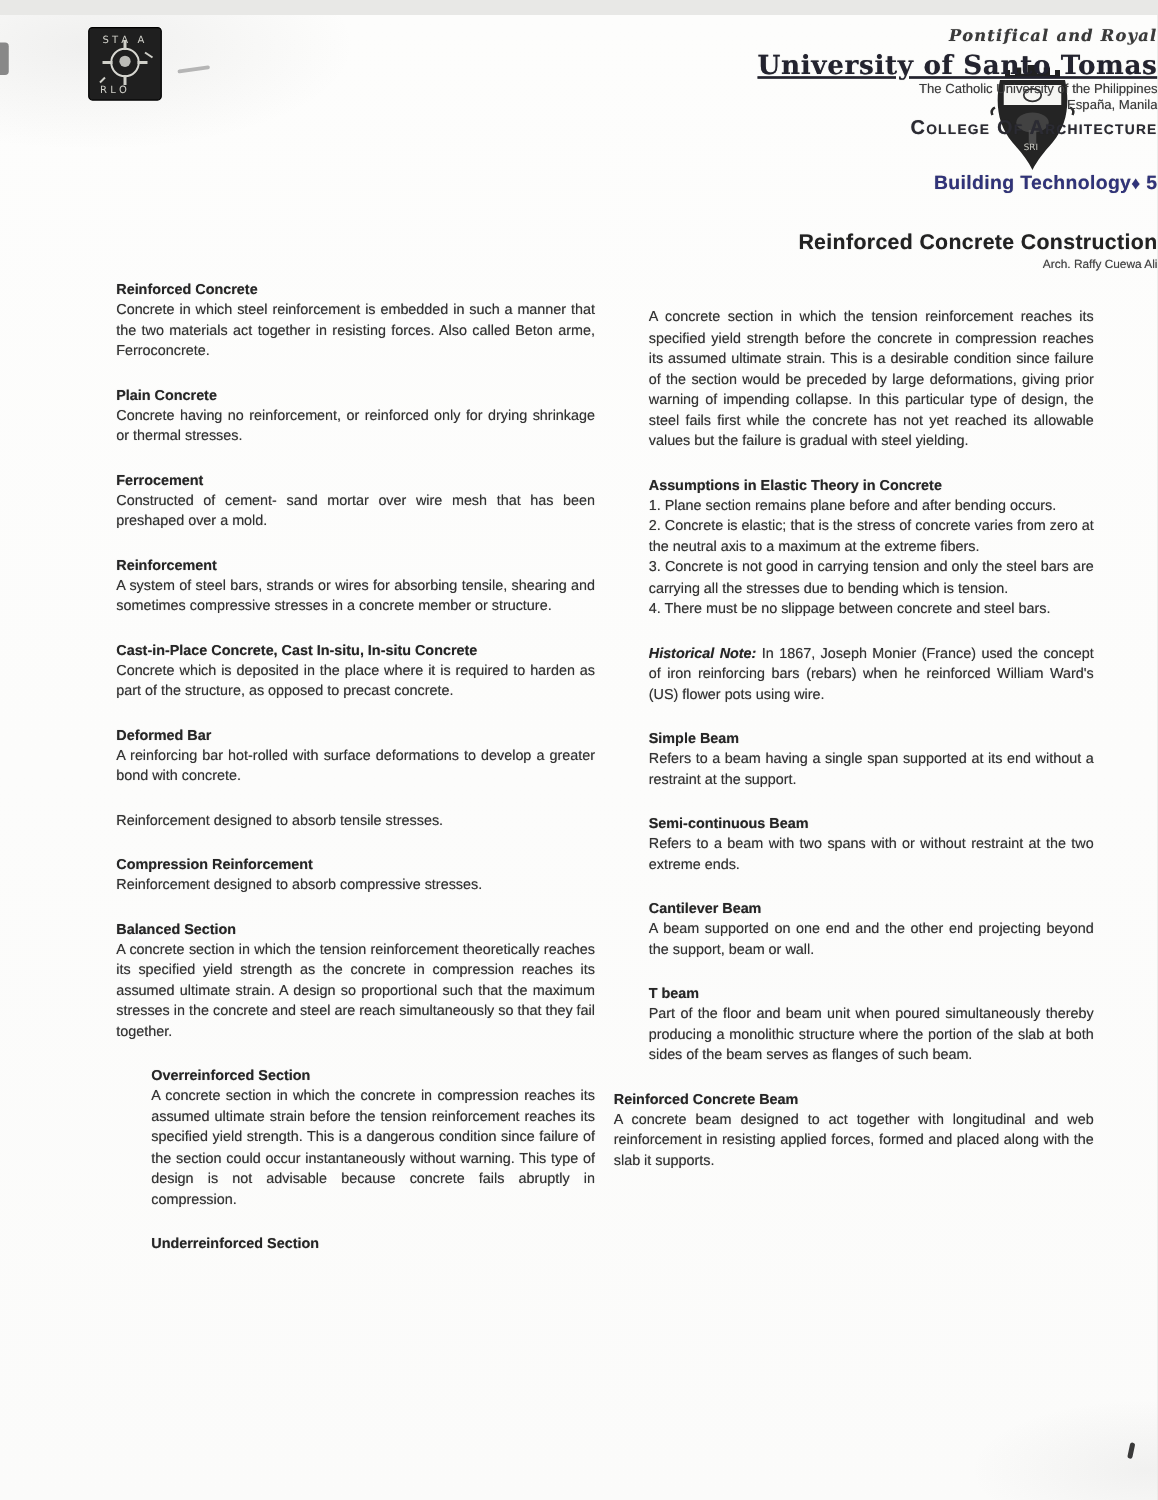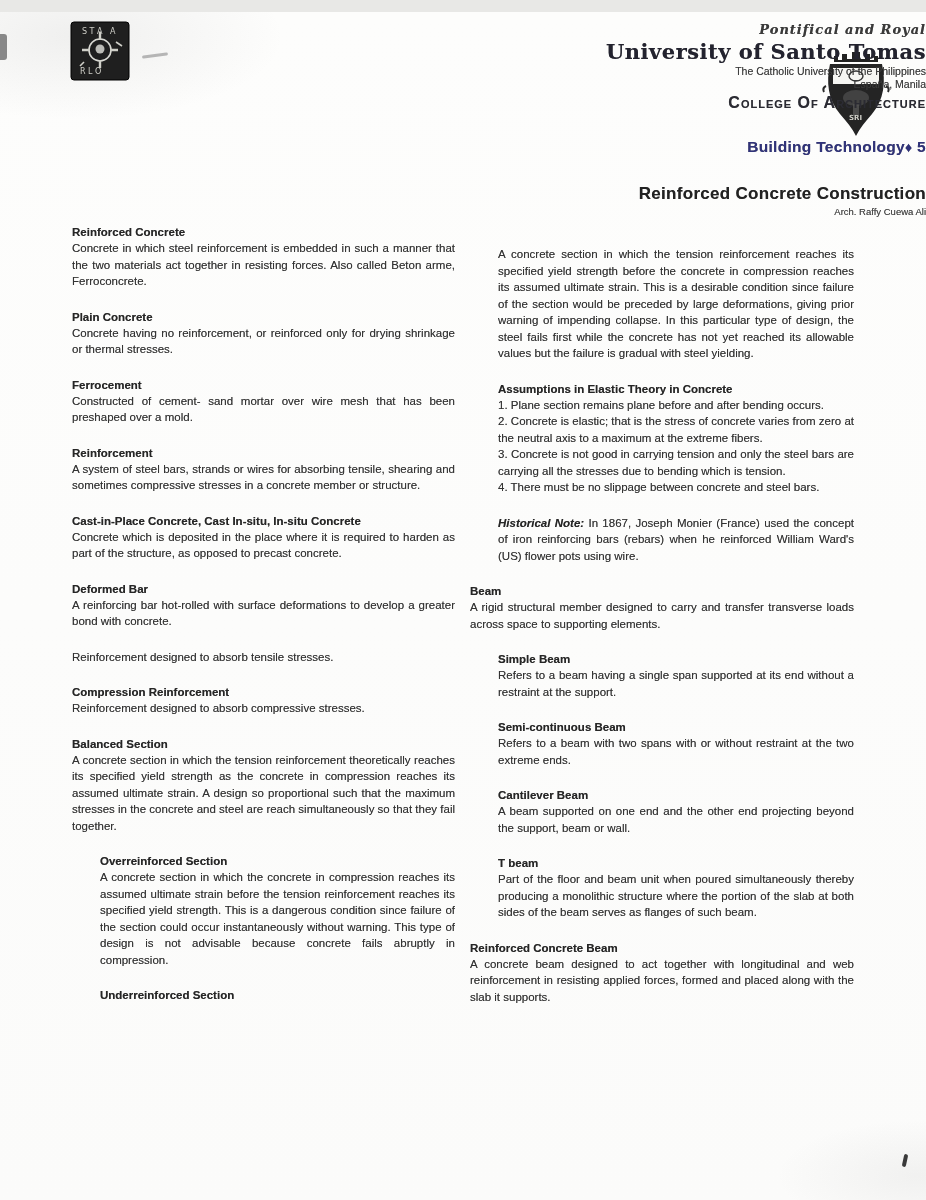--- a/index.html
+++ b/index.html
@@ -15,21 +15,21 @@
     font-family:"Liberation Sans", sans-serif;
     color:#2e2e2e;
   }
   .scan-text{ text-shadow:0 0 0.6px rgba(40,40,40,0.55); }
 
   
   .stamp{
     position:absolute;left:70px;top:8px;width:62px;height:64px;
   }
   .crest{
-    position:absolute;left:816px;top:36px;width:80px;height:96px;font-weight:bold;
+    position:absolute;left:786px;top:36px;width:80px;height:96px;
   }
   .smudge-dash{
     position:absolute;left:142px;top:42px;width:26px;height:3px;
     background:#9a9a9a;transform:rotate(-8deg);border-radius:2px;opacity:.7;
   }
   .edge-mark{
     position:absolute;left:0;top:22px;width:7px;height:26px;
     background:#6d6d6d;border-radius:0 3px 3px 0;opacity:.8;
   }
   .bottom-mark{
@@ -42,21 +42,21 @@
     text-align:right;
   }
   .h-royal{
     font-family:"DejaVu Serif", serif;
     font-style:italic;font-weight:bold;font-size:13px;color:#3a3a3a;
     letter-spacing:1px;
   }
   .h-univ{
     font-family:"DejaVu Serif", serif;
     font-weight:bold;font-size:21px;color:#23232f;
-    letter-spacing:0.5px;margin-top:2px;
+    letter-spacing:0.5px;margin-top:2px;text-decoration:underline;
   }
   .h-sub{
     font-size:10.5px;color:#3c3c3c;margin-top:1px;
   }
   .h-college{
     font-variant:small-caps;font-weight:bold;font-size:16px;
     color:#2b2b33;margin-top:4px;letter-spacing:1px;
   }
   .h-course{
     margin-top:26px;font-weight:bold;font-size:15.5px;color:#30337a;
@@ -66,21 +66,21 @@
   .h-title{
     margin-top:28px;font-weight:bold;font-size:17px;color:#222;
     letter-spacing:0.3px;
   }
   .h-author{
     font-size:9.5px;color:#444;margin-top:2px;
   }
 
   
   .columns{
-    position:absolute;left:72px;top:212px;width:782px;
+    position:absolute;left:93px;top:212px;width:782px;
     display:flex;gap:15px;
   }
   .col{flex:1;}
   .col-left{max-width:383px;}
   .col-right{max-width:416px;padding-top:22px;}
   .entry{margin-bottom:19px;}
   .entry.indent{margin-left:28px;}
   .entry-heading{
     font-weight:bold;font-size:11.5px;line-height:16px;color:#262626;
   }
@@ -193,24 +193,20 @@
         <div class="entry indent">
           <div class="entry-heading scan-text">Assumptions in Elastic Theory in Concrete</div>
           <div class="entry-body scan-text">1. Plane section remains plane before and after bending occurs.
 2. Concrete is elastic; that is the stress of concrete varies from zero at the neutral axis to a maximum at the extreme fibers.
 3. Concrete is not good in carrying tension and only the steel bars are carrying all the stresses due to bending which is tension.
 4. There must be no slippage between concrete and steel bars.</div>
         </div>
         <div class="entry indent">
           <div class="entry-body scan-text"><span class="inline-heading">Historical Note: </span>In 1867, Joseph Monier (France) used the concept of iron reinforcing bars (rebars) when he reinforced William Ward's (US) flower pots using wire.</div>
         </div>
-        <div class="entry">
-          <div class="entry-heading scan-text">Beam</div>
-          <div class="entry-body scan-text">A rigid structural member designed to carry and transfer transverse loads across space to supporting elements.</div>
-        </div>
         <div class="entry indent">
           <div class="entry-heading scan-text">Simple Beam</div>
           <div class="entry-body scan-text">Refers to a beam having a single span supported at its end without a restraint at the support.</div>
         </div>
         <div class="entry indent">
           <div class="entry-heading scan-text">Semi-continuous Beam</div>
           <div class="entry-body scan-text">Refers to a beam with two spans with or without restraint at the two extreme ends.</div>
         </div>
         <div class="entry indent">
           <div class="entry-heading scan-text">Cantilever Beam</div>

